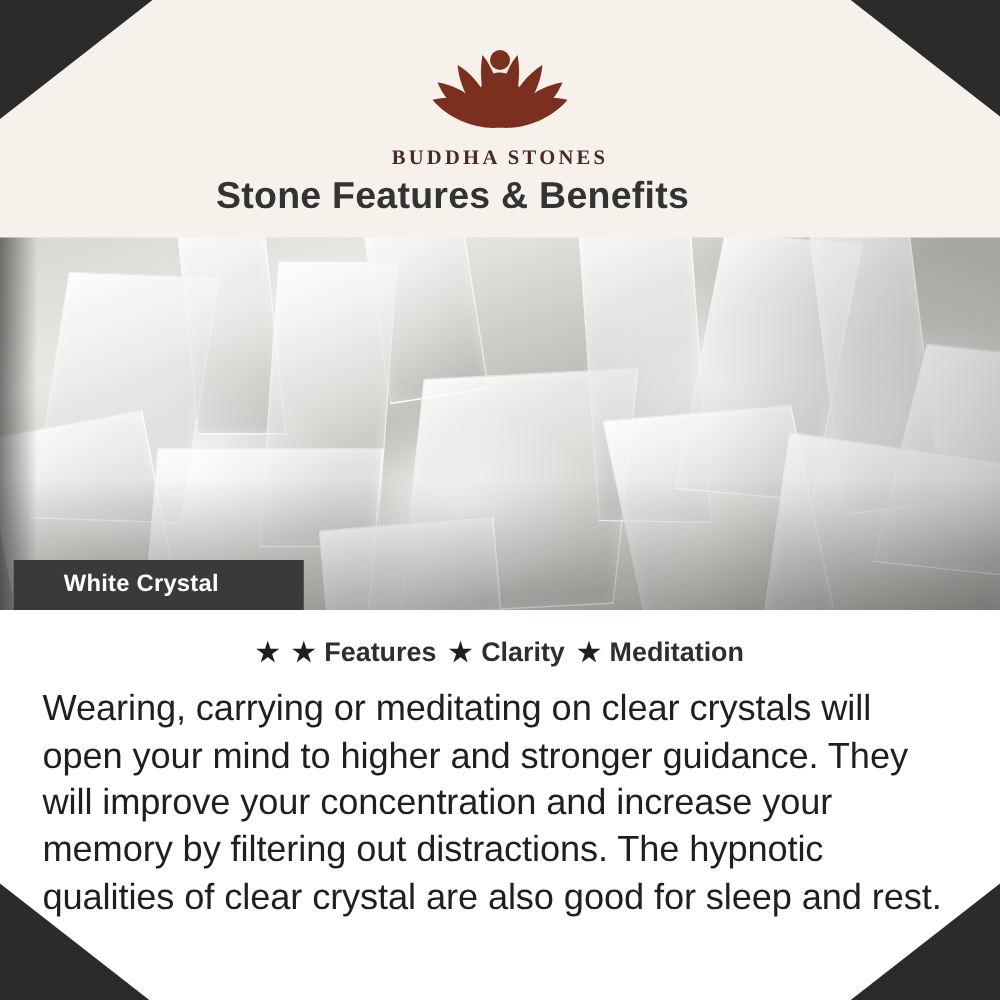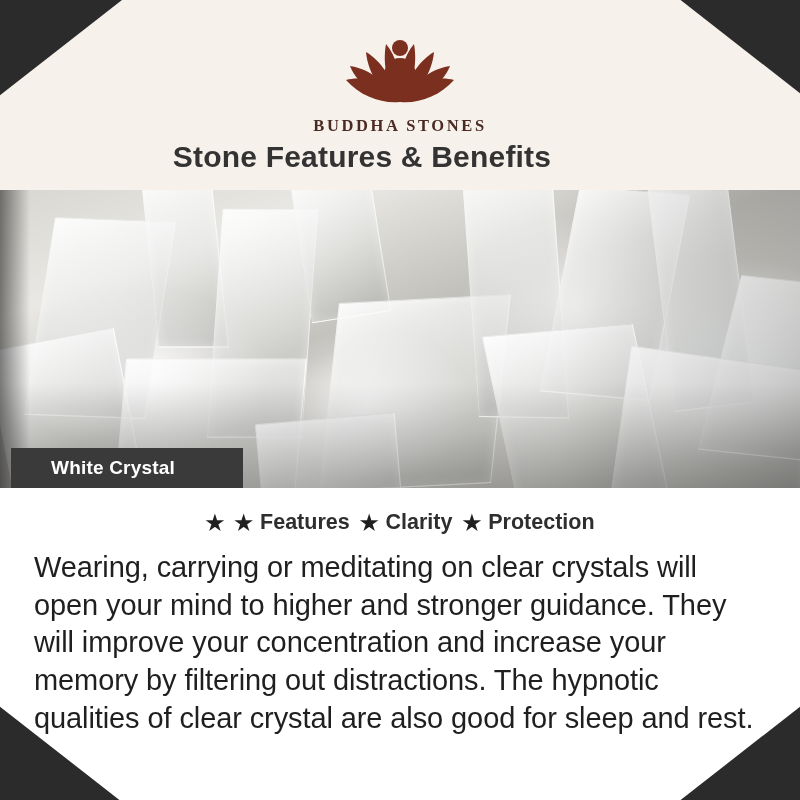--- a/index.html
+++ b/index.html
@@ -257,21 +257,21 @@
       <div class="benefit">
         <span class="star">★</span>
         <span>Features</span>
       </div>
       <div class="benefit">
         <span class="star">★</span>
         <span>Clarity</span>
       </div>
       <div class="benefit">
         <span class="star">★</span>
-        <span>Protection</span>
+        <span>Meditation</span>
       </div>
     </div>
 
     <div class="desc">Wearing, carrying or meditating on clear crystals will open your mind to higher and stronger guidance. They will improve your concentration and increase your memory by filtering out distractions. The hypnotic qualities of clear crystal are also good for sleep and rest.</div>
   </div>
 
   <div class="corner corner-tl"></div>
   <div class="corner corner-tr"></div>
   <div class="corner corner-bl"></div>
   <div class="corner corner-br"></div>

